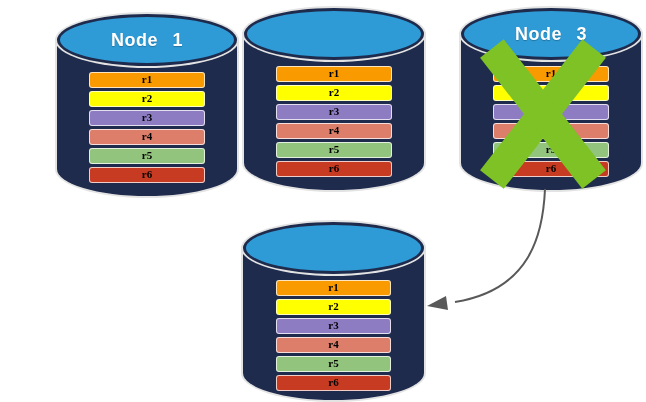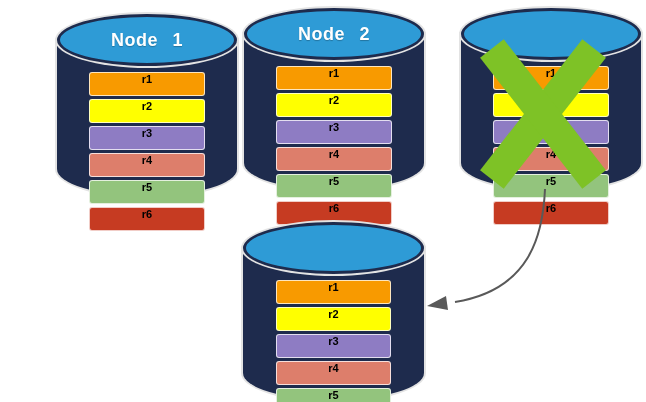--- a/index.html
+++ b/index.html
@@ -53,26 +53,26 @@
     text-shadow: 0 1px 1px rgba(0,0,0,0.25);
   }
 
   
   .rows {
     position: absolute;
     left: 18%; right: 18%;
     top: 58px;
   }
   .row {
-    height: 24px;
+    height: 16px;
     margin-bottom: 3px;
     border-radius: 3px;
     border: 1px solid rgba(255,255,255,0.75);
     box-sizing: border-box;
-    font-family: Liberation Sans, sans-serif;
+    font-family: Liberation Serif, serif;
     font-weight: 700;
     font-size: 11px;
     line-height: 12px;
     text-align: center;
     color: #000000;
   }
 
   
   .x-mark {
     position: absolute;
@@ -121,34 +121,34 @@
         <div class="row" style="background: rgb(142, 124, 195);">r3</div>
         <div class="row" style="background: rgb(221, 126, 107);">r4</div>
         <div class="row" style="background: rgb(147, 196, 125);">r5</div>
         <div class="row" style="background: rgb(198, 59, 34);">r6</div>
       </div>
   </div>
 
   <div class="cylinder n2">
     <div class="cyl-body"></div>
     <div class="cyl-top"></div>
-    <div class="cyl-title">Node 2</div>
     <div class="rows">
         <div class="row" style="background: rgb(248, 154, 0);">r1</div>
         <div class="row" style="background: rgb(255, 255, 0);">r2</div>
         <div class="row" style="background: rgb(142, 124, 195);">r3</div>
         <div class="row" style="background: rgb(221, 126, 107);">r4</div>
         <div class="row" style="background: rgb(147, 196, 125);">r5</div>
         <div class="row" style="background: rgb(198, 59, 34);">r6</div>
       </div>
   </div>
 
   <div class="cylinder n3">
     <div class="cyl-body"></div>
     <div class="cyl-top"></div>
+    <div class="cyl-title">Node 3</div>
     <div class="rows">
         <div class="row" style="background: rgb(248, 154, 0);">r1</div>
         <div class="row" style="background: rgb(255, 255, 0);">r2</div>
         <div class="row" style="background: rgb(142, 124, 195);">r3</div>
         <div class="row" style="background: rgb(221, 126, 107);">r4</div>
         <div class="row" style="background: rgb(147, 196, 125);">r5</div>
         <div class="row" style="background: rgb(198, 59, 34);">r6</div>
       </div>
   </div>
 

